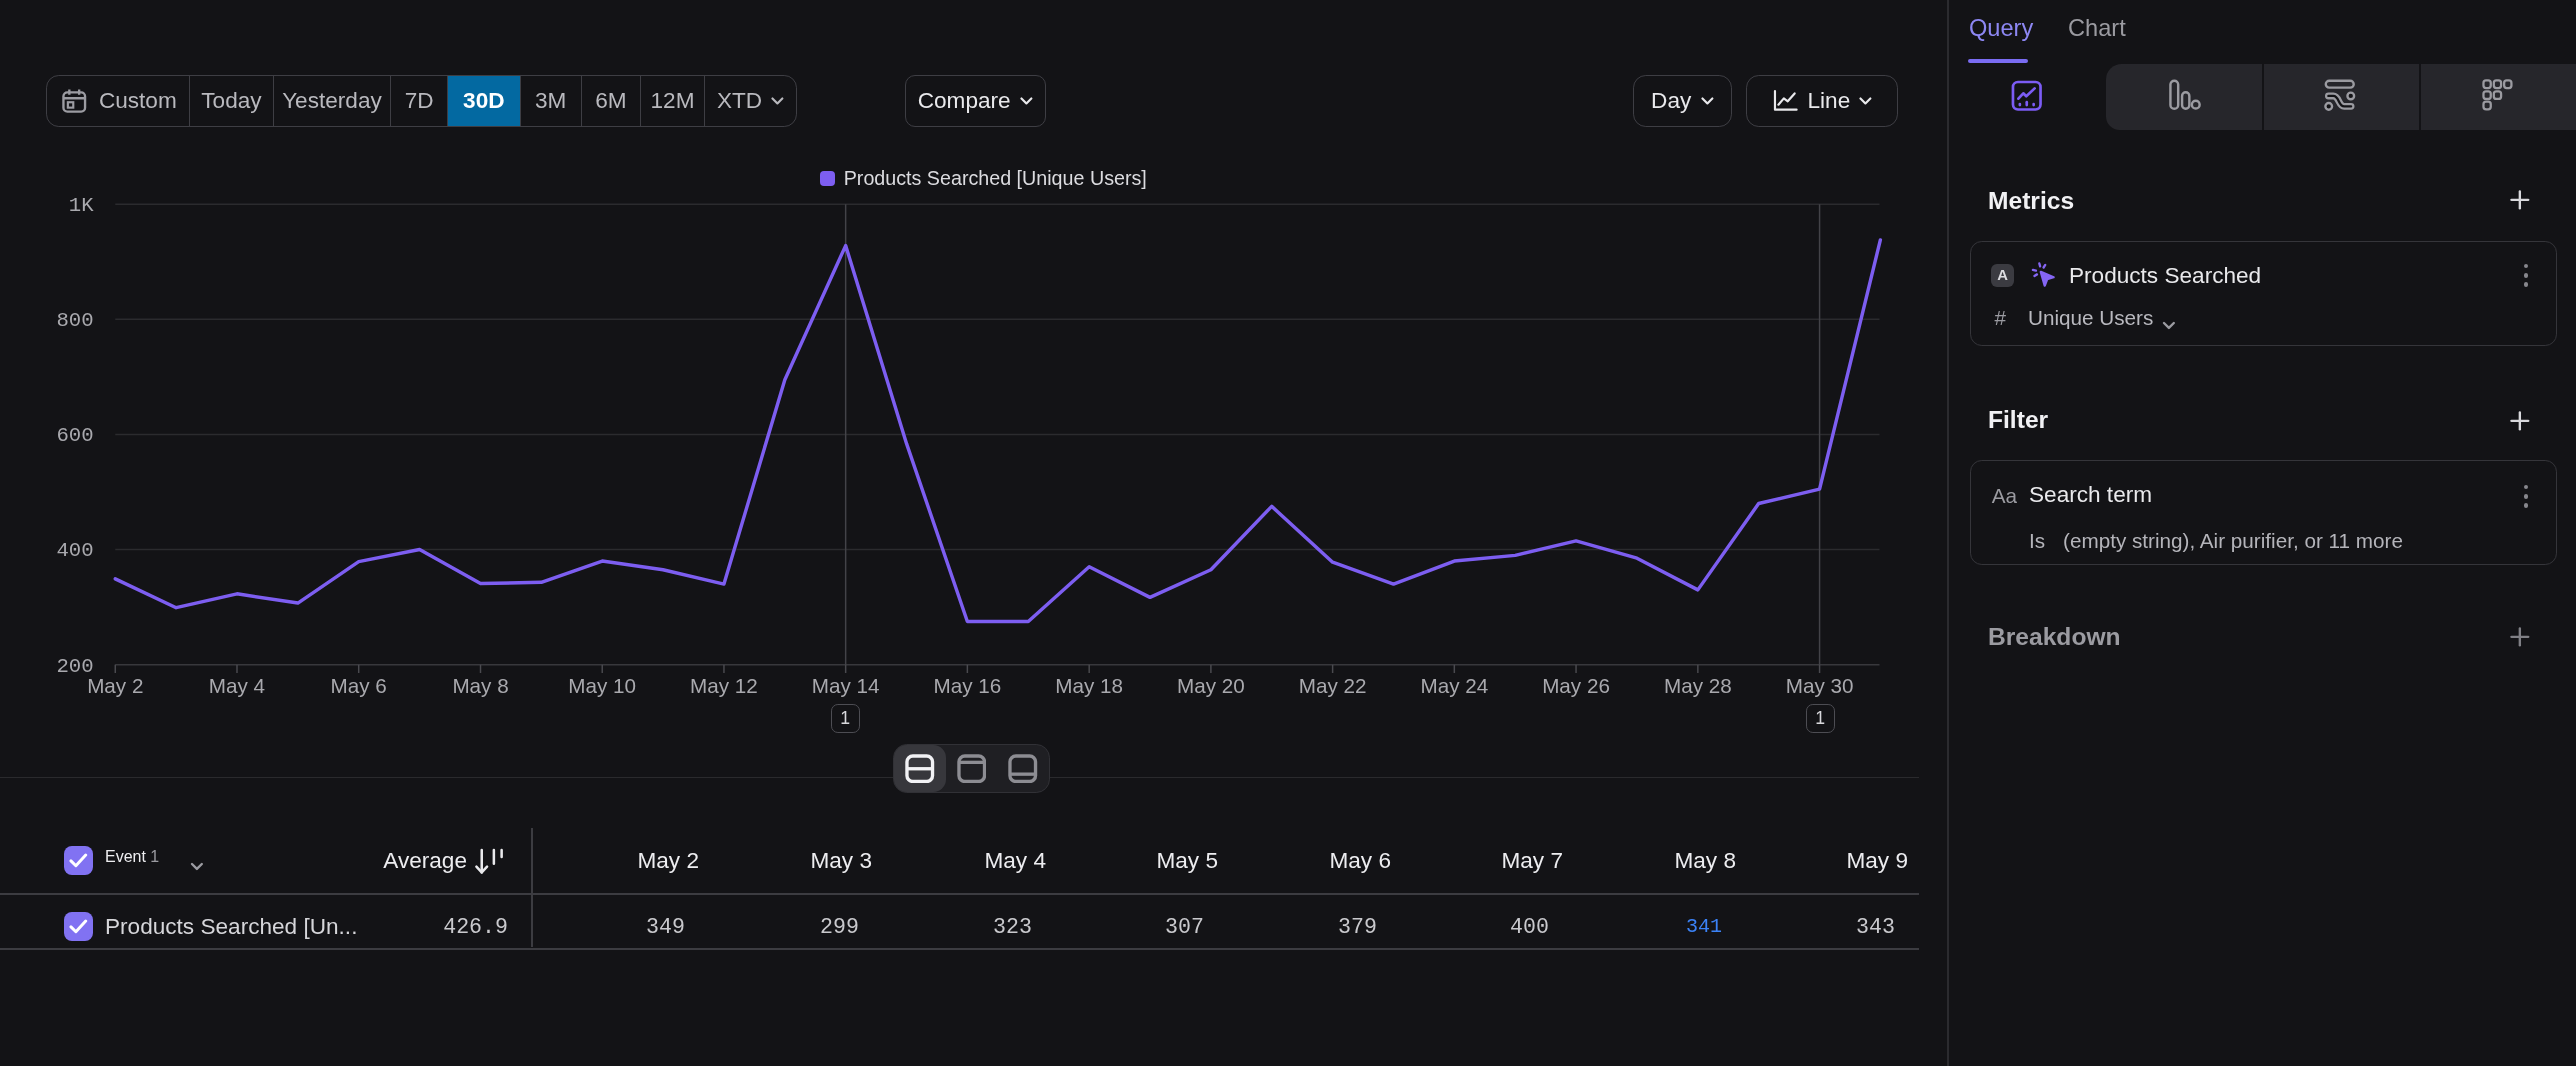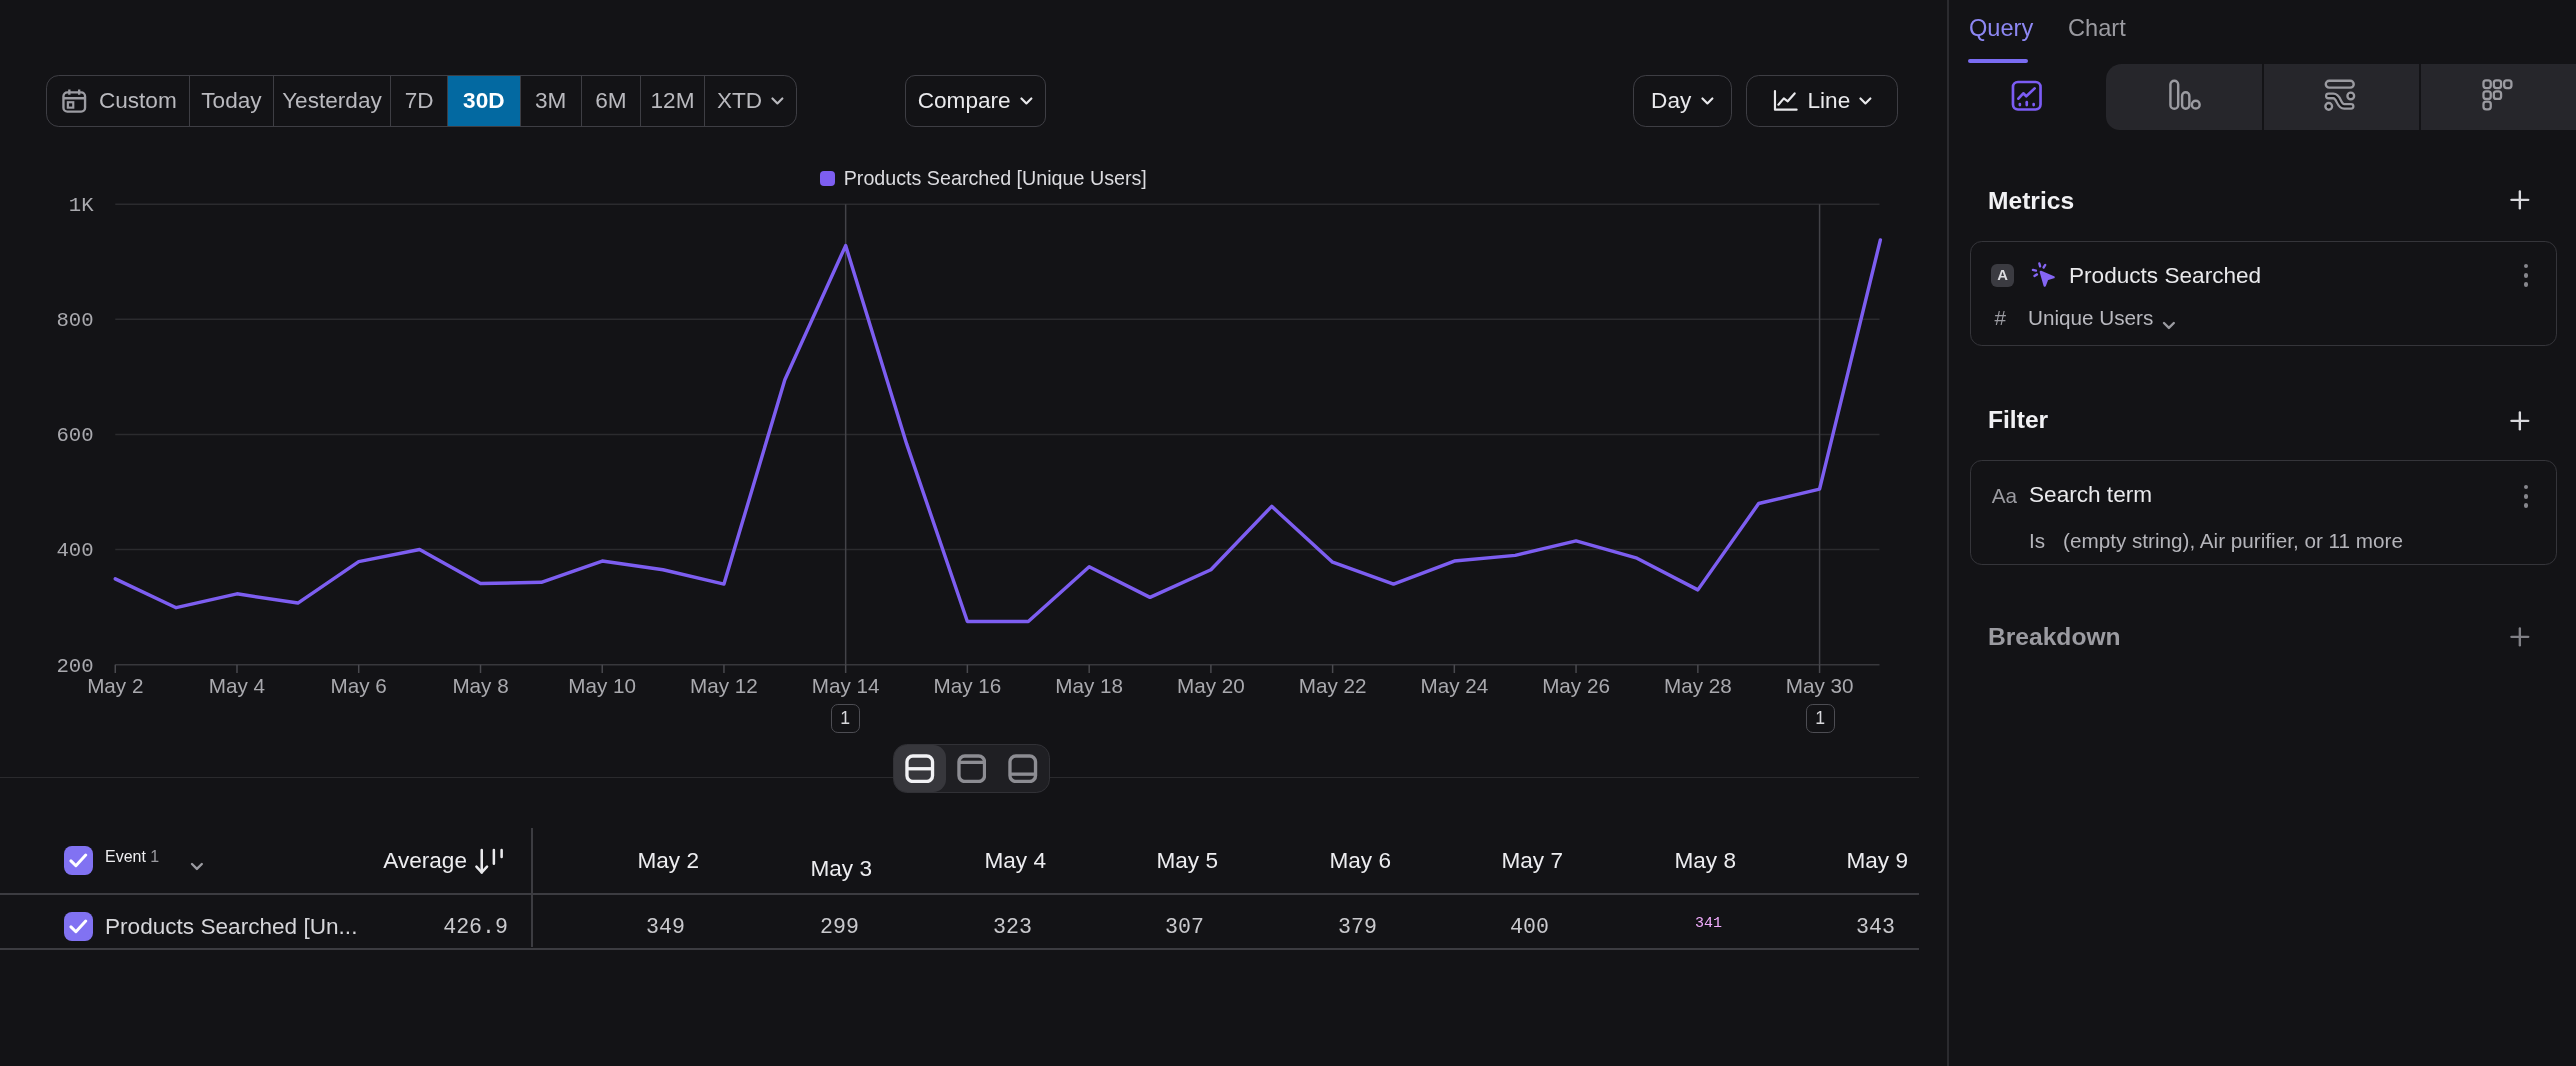--- a/index.html
+++ b/index.html
@@ -151,21 +151,21 @@
       <polyline points="2,2 7,7 12,2"></polyline>
     </svg></div>
 <div class="abs" style="left:310px;top:848px;width:157px;text-align:right;font-size:22.6px;color:#ededf0;font-weight:500;">Average</div>
 <div class="abs" style="left:473px;top:847px;"><svg width="33" height="29.5" viewBox="0 0 34 30" fill="none" stroke="#e9e9ec" stroke-width="2.6" stroke-linecap="round">
       <line x1="9" y1="3" x2="9" y2="26"></line>
       <polyline points="3.5,20 9,26 14.5,20" stroke-linejoin="round"></polyline>
       <line x1="21.5" y1="3" x2="21.5" y2="17"></line>
       <line x1="29.5" y1="3" x2="29.5" y2="10"></line>
     </svg></div>
 <div class="abs" style="left:542px;top:848px;width:157px;text-align:right;font-size:22.6px;color:#ededf0;font-weight:500;">May 2</div>
-<div class="abs" style="left:715px;top:848px;width:157px;text-align:right;font-size:22.6px;color:#ededf0;font-weight:500;margin-top:8px;">May 3</div>
+<div class="abs" style="left:715px;top:848px;width:157px;text-align:right;font-size:22.6px;color:#ededf0;font-weight:500;">May 3</div>
 <div class="abs" style="left:889px;top:848px;width:157px;text-align:right;font-size:22.6px;color:#ededf0;font-weight:500;">May 4</div>
 <div class="abs" style="left:1061px;top:848px;width:157px;text-align:right;font-size:22.6px;color:#ededf0;font-weight:500;">May 5</div>
 <div class="abs" style="left:1234px;top:848px;width:157px;text-align:right;font-size:22.6px;color:#ededf0;font-weight:500;">May 6</div>
 <div class="abs" style="left:1406px;top:848px;width:157px;text-align:right;font-size:22.6px;color:#ededf0;font-weight:500;">May 7</div>
 <div class="abs" style="left:1579px;top:848px;width:157px;text-align:right;font-size:22.6px;color:#ededf0;font-weight:500;">May 8</div>
 <div class="abs" style="left:1751px;top:848px;width:157px;text-align:right;font-size:22.6px;color:#ededf0;font-weight:500;">May 9</div>
 
 <div class="abs" style="left:64px;top:912px;">
     <div style="width:28.5px;height:28.5px;border-radius:7.9px;background:#8172f2;display:flex;align-items:center;justify-content:center;">
 <svg width="18.7" height="14.8" viewBox="0 0 19 15" fill="none" stroke="#ffffff" stroke-width="3" stroke-linecap="round" stroke-linejoin="round">
@@ -174,21 +174,21 @@
     </div>
   </div>
 <div class="abs" style="left:105px;top:914px;font-size:22.6px;color:#d6d6da;">Products Searched [Un...</div>
 <div class="abs mono" style="left:351px;top:915px;width:157px;text-align:right;font-size:21.6px;color:#c9c9cd;">426.9</div>
 <div class="abs mono" style="left:528px;top:915px;width:157px;text-align:right;font-size:21.6px;color:#c9c9cd;">349</div>
 <div class="abs mono" style="left:702px;top:915px;width:157px;text-align:right;font-size:21.6px;color:#c9c9cd;">299</div>
 <div class="abs mono" style="left:875px;top:915px;width:157px;text-align:right;font-size:21.6px;color:#c9c9cd;">323</div>
 <div class="abs mono" style="left:1047px;top:915px;width:157px;text-align:right;font-size:21.6px;color:#c9c9cd;">307</div>
 <div class="abs mono" style="left:1220px;top:915px;width:157px;text-align:right;font-size:21.6px;color:#c9c9cd;">379</div>
 <div class="abs mono" style="left:1392px;top:915px;width:157px;text-align:right;font-size:21.6px;color:#c9c9cd;">400</div>
-<div class="abs mono" style="left:1565px;top:915px;width:157px;text-align:right;font-size:15px;color:#f0abfc;">341</div>
+<div class="abs mono" style="left:1565px;top:915px;width:157px;text-align:right;font-size:20px;color:#3b82f6;">341</div>
 <div class="abs mono" style="left:1738px;top:915px;width:157px;text-align:right;font-size:21.6px;color:#c9c9cd;">343</div>
 
 
 <div class="abs" style="left:1947px;top:0;width:1.5px;height:1067px;background:#2b2b2f;"></div>
 <div class="abs" style="left:1969px;top:14.8px;font-size:23.6px;color:#8d87f3;font-weight:500;">Query</div>
 <div class="abs" style="left:2068px;top:14.8px;font-size:23.6px;color:#9b9ba1;font-weight:500;">Chart</div>
 <div class="abs" style="left:1968px;top:59px;width:60px;height:4.4px;background:#7a6cf2;border-radius:3px;"></div>
 <div class="abs" style="left:2106px;top:64px;width:470px;height:66px;background:#26262b;border-radius:15.7px 0 0 13.8px;"></div>
 <div class="abs" style="left:2262px;top:64px;width:2px;height:66px;background:#131316;"></div>
 <div class="abs" style="left:2419px;top:64px;width:2px;height:66px;background:#131316;"></div>

